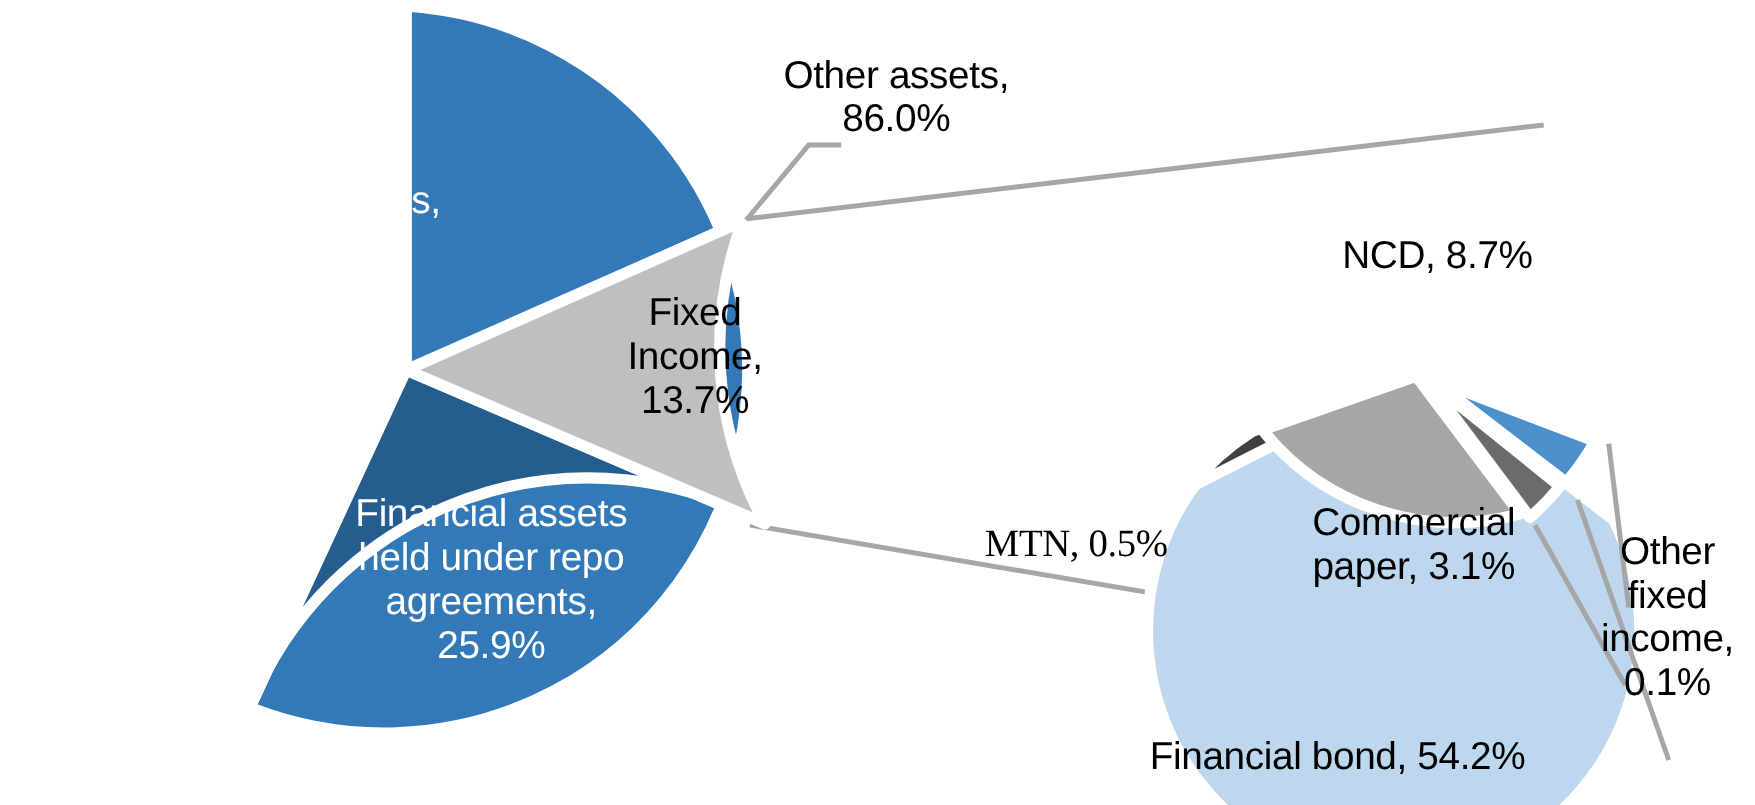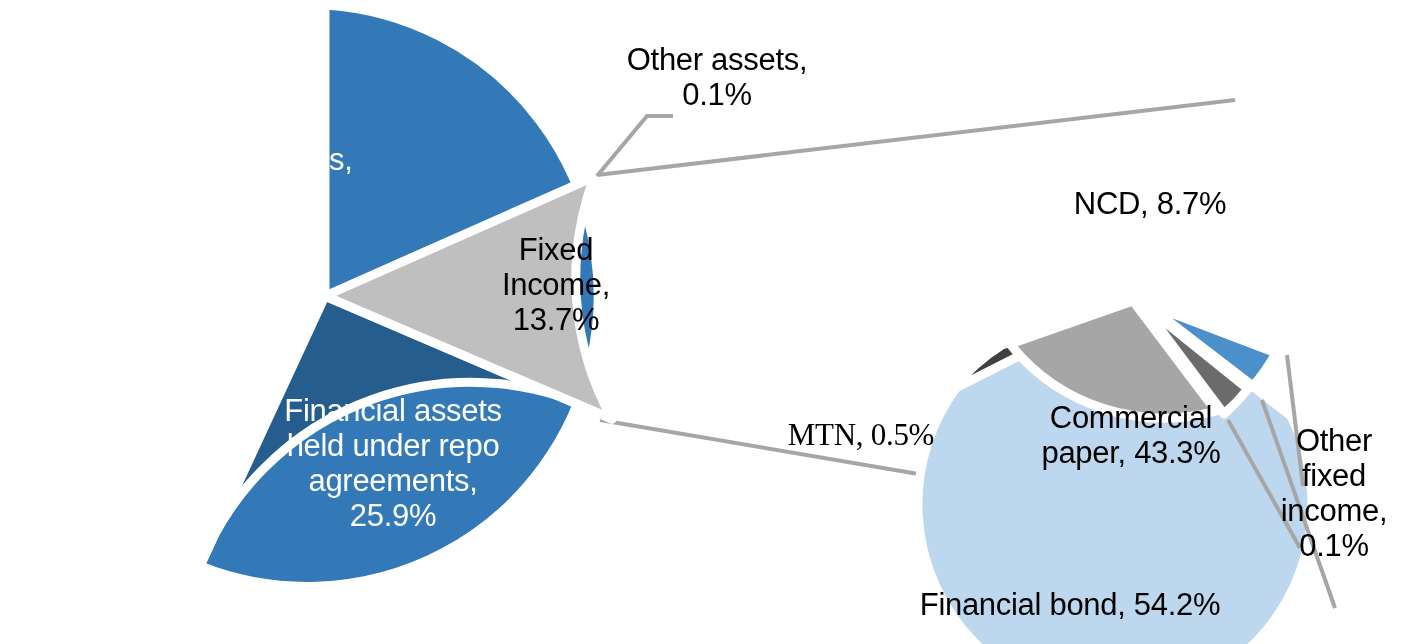--- a/index.html
+++ b/index.html
@@ -93,28 +93,28 @@
   <div class="lbl lbl-white sz-lg" style="left:258px; top:393px; width:270px;">Financial assets
 held under repo
 agreements,
 25.9%</div>
 
   <div class="lbl lbl-dark sz-lg" style="left:483px; top:232px; width:146px;">Fixed
 Income,
 13.7%</div>
 
   <div class="lbl lbl-dark sz-lg" style="left:597px; top:42px; width:240px;">Other assets,
-0.1%</div>
+86.0%</div>
 
   <div class="lbl lbl-dark sz-lg" style="left:1055px; top:186px; width:190px;">NCD, 8.7%</div>
 
   <div class="lbl lbl-dark sz-lg" style="left:766px; top:417px; width:190px;font-family:Liberation Serif, serif;">MTN, 0.5%</div>
 
   <div class="lbl lbl-dark sz-lg" style="left:1033px; top:400px; width:196px;">Commercial
-paper, 43.3%</div>
+paper, 3.1%</div>
 
 
   <div class="lbl lbl-dark sz-lg" style="left:900px; top:587px; width:340px;">Financial bond, 54.2%</div>
 
   <div class="lbl lbl-dark sz-lg" style="left:1258px; top:423px; width:120px;margin-left:16px;">Other
 fixed
 income,
 0.1%</div>
 
 </div>

